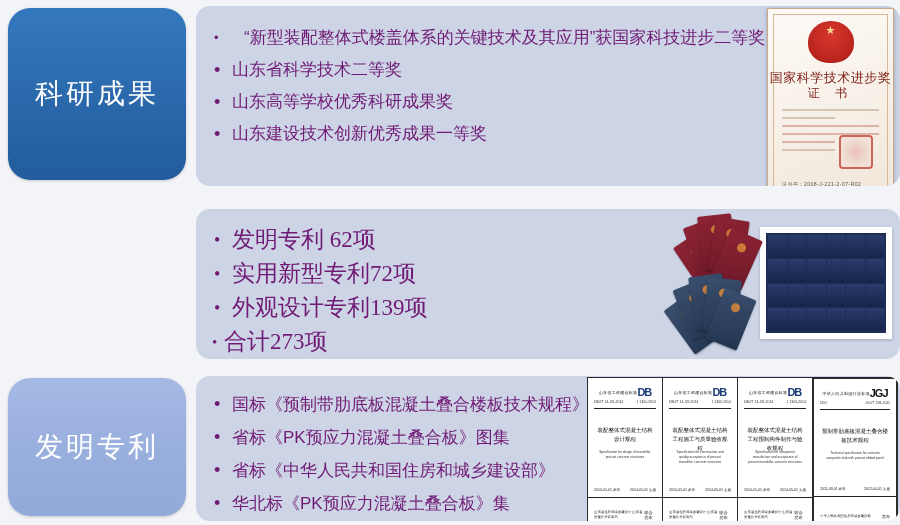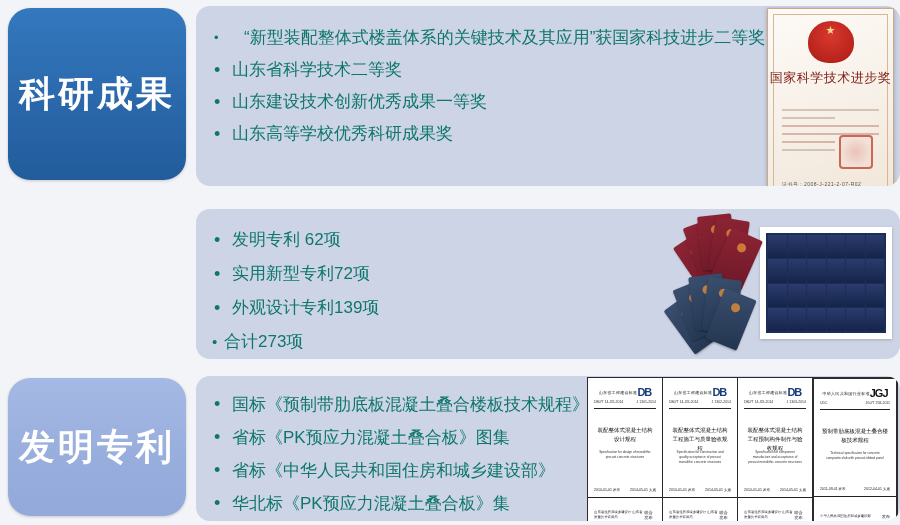--- a/index.html
+++ b/index.html
@@ -37,25 +37,24 @@
     align-items: center;
     justify-content: center;
     box-shadow: 0 1px 3px rgba(0,0,0,0.18);
   }
   .row-1 .label-box { height: 172px; background: linear-gradient(180deg,#3478bd 0%,#2a68ab 55%,#225c9c 100%); }
   .row-2 .label-box { height: 142px; background: linear-gradient(180deg,#4e90e8 0%,#3f81dd 55%,#2e74d4 100%); }
   .row-3 .label-box { height: 138px; background: linear-gradient(180deg,#a5b9e4 0%,#98aedd 55%,#92a9da 100%); }
 
   .label-text {
     color: #ffffff;
-    font-size: 36px;
+    font-size: 28px;
     letter-spacing: 3px;
     line-height: 1;
     white-space: nowrap;
-    font-weight: bold;
   }
 
   
   .panel {
     position: absolute;
     left: 196px;
     right: 0;
     top: 0;
     bottom: 0;
     background: #ccd4e6;
@@ -75,40 +74,40 @@
     left: 16px;
     top: 10px;
     margin: 0;
     padding: 0;
     list-style: none;
     z-index: 3;
   }
   .bullets li {
     position: relative;
     padding-left: 20px;
-    color: #0f766e;
+    color: #701a75;
     white-space: nowrap;
   }
   .bullets li::before {
     content: "\2022";
     position: absolute;
     left: 2px;
     top: 0;
     font-size: 18px;
     line-height: inherit;
   }
   .bullets li.tight { padding-left: 12px; }
   .bullets li.tight::before { left: 0; font-size: 15px; }
   .bullets li.indent { padding-left: 32px; }
   .bullets li.indent::before { left: 2px; font-size: 13px; }
 
   .list-1 { top: 16px; }
   .list-1 li { font-size: 17px; line-height: 32px; }
   .list-2 { top: 14px; }
-  .list-2 li { font-size: 17px; line-height: 34px; }
+  .list-2 li { font-size: 23px; line-height: 34px; font-family: Liberation Serif, serif; }
   .list-3 { top: 12px; }
   .list-3 li { font-size: 17px; line-height: 33px; }
 
   
   .cert-award {
     position: absolute;
     right: 6px;
     top: 2px;
     width: 125px;
     height: 186px;
@@ -311,27 +310,28 @@
 
 <div id="slide">
 
   <div class="row row-1">
 
     <div class="panel">
 
       <ul class="bullets list-1">
         <li class="indent">“新型装配整体式楼盖体系的关键技术及其应用”获国家科技进步二等奖</li>
         <li>山东省科学技术二等奖</li>
+        <li>山东高等学校优秀科研成果奖</li>
         <li>山东建设技术创新优秀成果一等奖</li>
-        <li>山东高等学校优秀科研成果奖</li>
       </ul>
 
       <div class="cert-award">
         <div class="emblem"></div>
         <div class="cert-title">国家科学技术进步奖</div>
+        <div class="cert-sub">证 书</div>
         <div class="cert-lines">
           <div class="cl"></div>
           <div class="cl s"></div>
           <div class="cl r"></div>
           <div class="cl r"></div>
           <div class="cl r s"></div>
           <div class="cl s"></div>
         </div>
         <div class="cert-seal"></div>
         <div class="cert-no">证书号：2008-J-221-2-07-R02</div>

